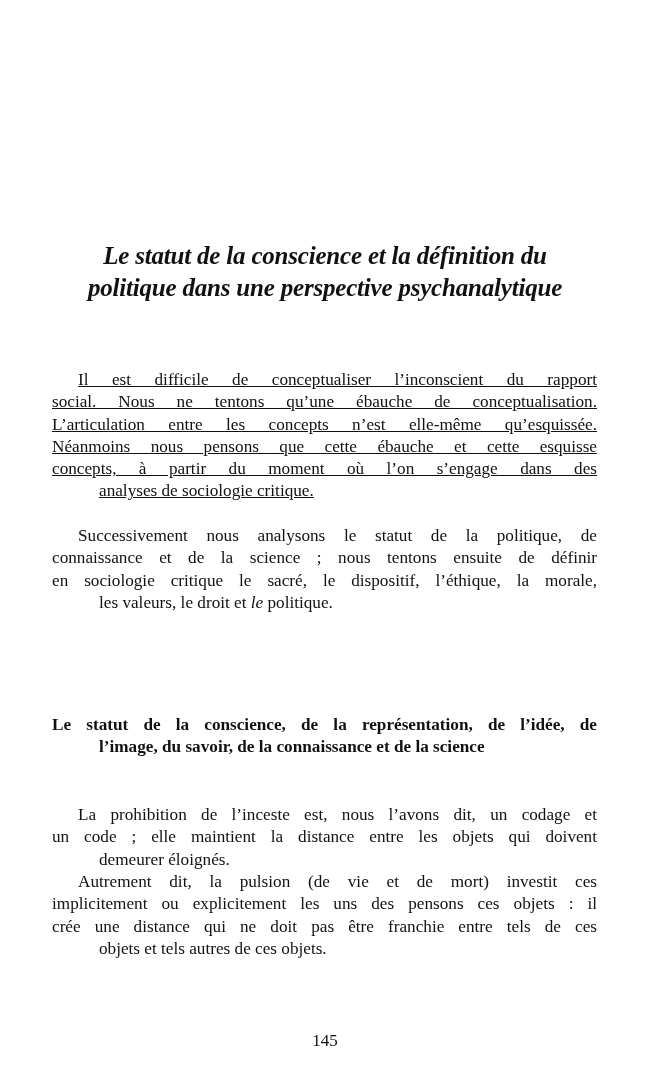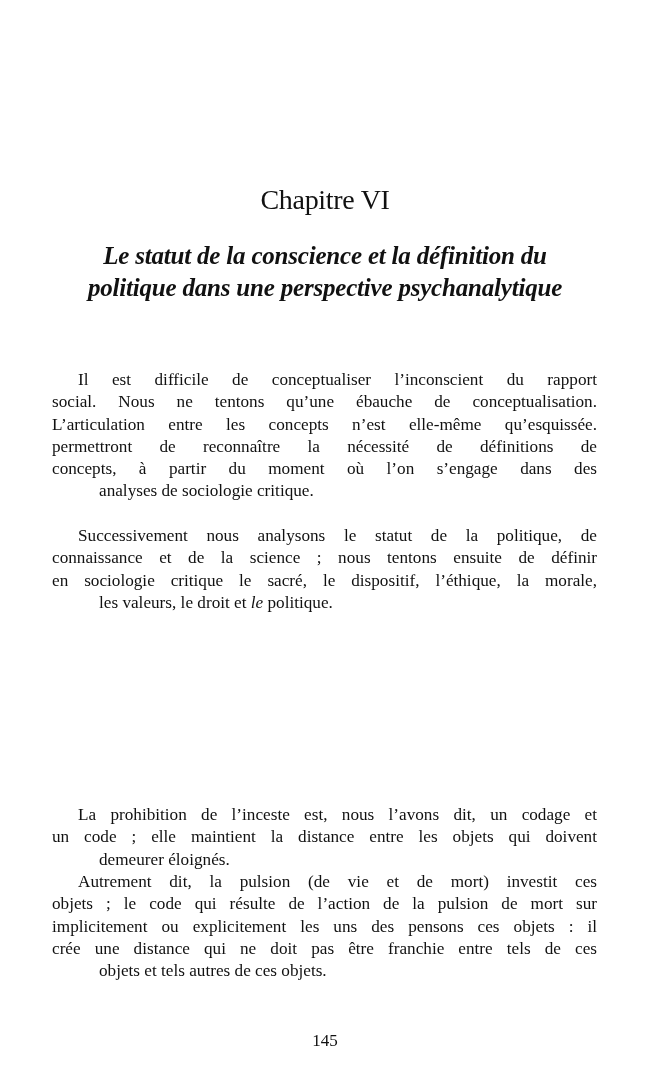--- a/index.html
+++ b/index.html
@@ -80,53 +80,55 @@
       font-size: 17px;
       line-height: 22px;
     }
     em { }
   </style>
 </head>
 <body>
 
 <div class="page">
 
-  <div class="chapter-label">Chapitre VI</div>
 
   <div class="chapter-title">
     <span class="ln">Le statut de la conscience et la définition du</span>
     <span class="ln">politique dans une perspective psychanalytique</span>
   </div>
 
-  <div class="block" style="top:369px;">
+  <div class="block" style="top:369px;text-decoration:underline;">
     <span class="line indent">Il est difficile de conceptualiser l’inconscient du rapport</span>
     <span class="line">social. Nous ne tentons qu’une ébauche de conceptualisation.</span>
     <span class="line">L’articulation entre les concepts n’est elle-même qu’esquissée.</span>
-    <span class="line">permettront de reconnaître la nécessité de définitions de</span>
+    <span class="line">Néanmoins nous pensons que cette ébauche et cette esquisse</span>
     <span class="line">concepts, à partir du moment où l’on s’engage dans des</span>
     <span class="line last">analyses de sociologie critique.</span>
   </div>
 
   <div class="block" style="top:525px;">
     <span class="line indent">Successivement nous analysons le statut de la politique, de</span>
     <span class="line">connaissance et de la science ; nous tentons ensuite de définir</span>
     <span class="line">en sociologie critique le sacré, le dispositif, l’éthique, la morale,</span>
     <span class="line last"><span>les valeurs, le droit et </span><em>le</em><span> politique.</span></span>
   </div>
 
+  <div class="section-heading">
+    <span class="line">Le statut de la conscience, de la représentation, de l’idée, de</span>
+    <span class="line last">l’image, du savoir, de la connaissance et de la science</span>
+  </div>
 
   <div class="block" style="top:804px;">
     <span class="line indent">La prohibition de l’inceste est, nous l’avons dit, un codage et</span>
     <span class="line">un code ; elle maintient la distance entre les objets qui doivent</span>
     <span class="line last">demeurer éloignés.</span>
   </div>
 
   <div class="block" style="top:871px;">
     <span class="line indent">Autrement dit, la pulsion (de vie et de mort) investit ces</span>
-    <span class="line">objets ; le code qui résulte de l’action de la pulsion de mort sur</span>
     <span class="line">implicitement ou explicitement les uns des pensons ces objets : il</span>
     <span class="line">crée une distance qui ne doit pas être franchie entre tels de ces</span>
     <span class="line last">objets et tels autres de ces objets.</span>
   </div>
 
   <div class="page-number">145</div>
 
 </div>
 
 </body></html>

